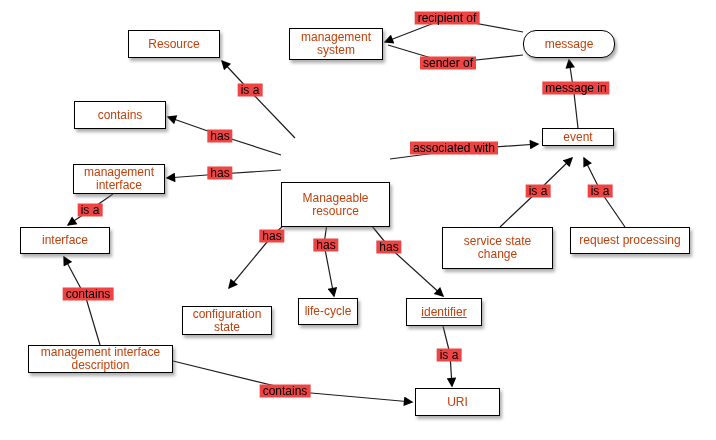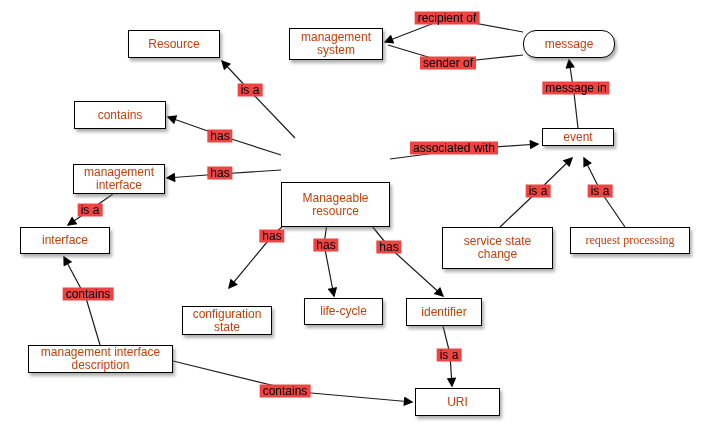--- a/index.html
+++ b/index.html
@@ -58,25 +58,25 @@
   <div class="node" style="left:523px;top:30px;width:92px;height:28px;border-radius:13px;">message</div>
   <div class="node" style="left:74px;top:101px;width:92px;height:28px;">contains</div>
   <div class="node" style="left:73px;top:164px;width:92px;height:30px;">management
 interface</div>
   <div class="node" style="left:20px;top:227px;width:90px;height:27px;">interface</div>
   <div class="node" style="left:281px;top:138px;width:109px;height:45px;margin-top:44px;">Manageable
 resource</div>
   <div class="node" style="left:542px;top:128px;width:72px;height:18px;">event</div>
   <div class="node" style="left:442px;top:227px;width:111px;height:42px;">service state
 change</div>
-  <div class="node" style="left:570px;top:227px;width:120px;height:27px;font-family:Liberation Serif, serif;">request processing</div>
+  <div class="node" style="left:570px;top:227px;width:120px;height:27px;">request processing</div>
   <div class="node" style="left:182px;top:306px;width:90px;height:29px;">configuration
 state</div>
-  <div class="node" style="left:298px;top:298px;width:79px;height:27px;margin-left:6px;">life-cycle</div>
-  <div class="node" style="left:406px;top:298px;width:76px;height:28px;">identifier</div>
+  <div class="node" style="left:298px;top:298px;width:60px;height:27px;">life-cycle</div>
+  <div class="node" style="left:406px;top:298px;width:76px;height:28px;text-decoration:underline;">identifier</div>
   <div class="node" style="left:28px;top:345px;width:145px;height:28px;">management interface
 description</div>
   <div class="node" style="left:415px;top:388px;width:85px;height:28px;">URI</div>
 
   <div class="elabel" style="left:250px;top:90px;">is a</div>
   <div class="elabel" style="left:220px;top:136px;">has</div>
   <div class="elabel" style="left:220px;top:173px;">has</div>
   <div class="elabel" style="left:90px;top:210px;">is a</div>
   <div class="elabel" style="left:88px;top:294px;">contains</div>
   <div class="elabel" style="left:454px;top:148px;">associated with</div>

